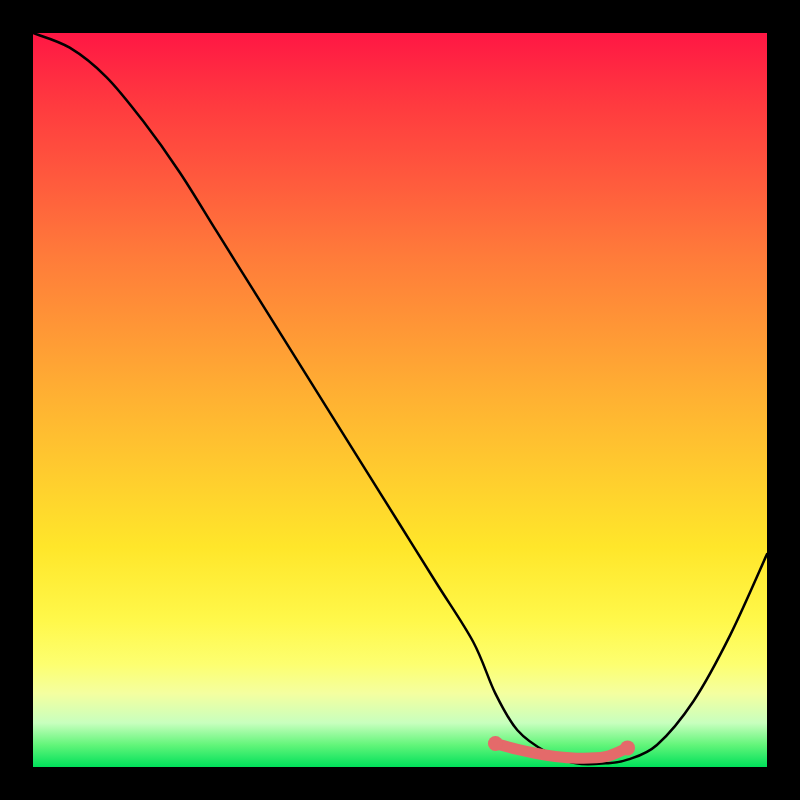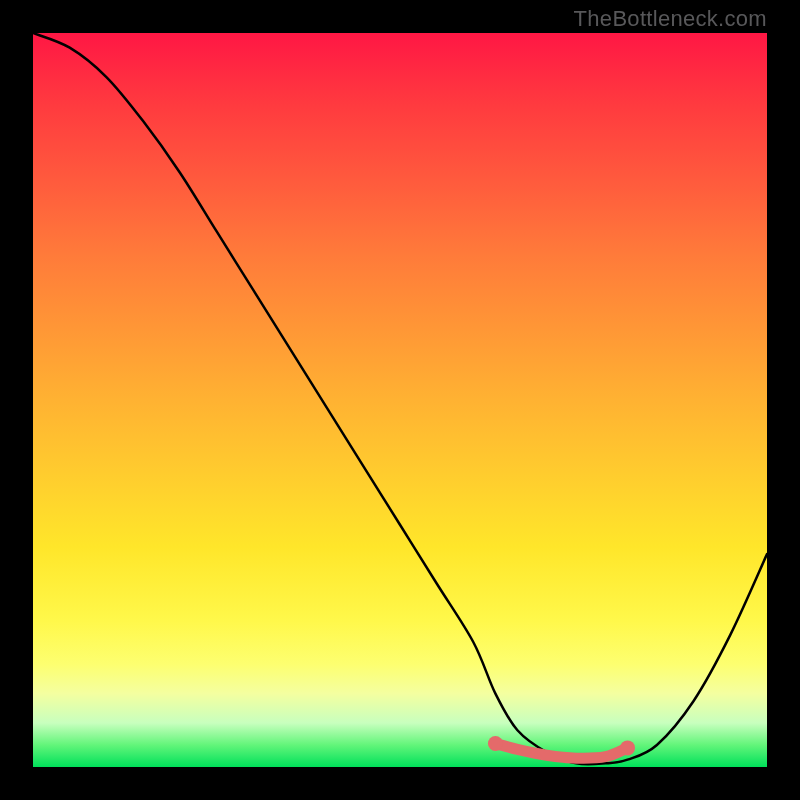--- a/index.html
+++ b/index.html
@@ -60,15 +60,14 @@
 
     <svg class="curve" id="curveSvg" width="734" height="734" viewBox="0 0 734 734">
         <path d="M 0 0 C 6.116666666666667 2.4466666666666774 24.46666666666667 7.3400000000000505 36.7 14.680000000000064 C 48.93333333333334 22.020000000000078 61.16666666666667 31.80666666666675 73.4 44.04000000000008 C 85.63333333333334 56.273333333333404 97.86666666666666 72.17666666666673 110.1 88.08000000000004 C 122.33333333333333 103.98333333333335 134.56666666666666 121.10999999999991 146.8 139.45999999999992 C 159.03333333333336 157.80999999999992 171.26666666666668 178.6066666666667 183.5 198.18000000000006 C 195.73333333333332 217.75333333333342 207.96666666666667 237.32666666666665 220.2 256.9 C 232.4333333333333 276.4733333333333 244.66666666666663 296.04666666666674 256.9 315.62000000000006 C 269.1333333333333 335.1933333333334 281.3666666666667 354.7666666666667 293.6 374.34000000000003 C 305.83333333333337 393.91333333333336 318.06666666666666 413.4866666666667 330.3 433.06 C 342.53333333333336 452.6333333333333 354.76666666666665 472.20666666666665 367 491.78 C 379.23333333333335 511.3533333333333 391.4666666666667 530.9266666666666 403.70000000000005 550.5 C 415.9333333333334 570.0733333333334 430.61333333333334 590.87 440.4 609.22 C 450.1866666666666 627.57 455.08000000000004 645.9200000000001 462.42 660.6 C 469.76 675.28 475.87666666666667 687.5133333333333 484.44 697.3 C 493.00333333333333 707.0866666666666 504.0133333333333 713.815 513.8 719.32 C 523.5866666666666 724.825 533.3733333333333 728.495 543.16 730.33 C 552.9466666666666 732.1650000000001 563.9566666666666 730.9416666666667 572.52 730.33 C 581.0833333333334 729.7183333333334 585.9766666666667 729.7183333333332 594.5400000000001 726.66 C 603.1033333333335 723.6016666666667 612.89 721.7666666666667 623.9 711.98 C 634.91 702.1933333333334 648.3666666666667 686.2900000000001 660.6 667.94 C 672.8333333333334 649.59 685.0666666666666 626.3466666666667 697.3 601.88 C 709.5333333333333 577.4133333333333 727.8833333333333 534.5966666666667 734 521.14" fill="none" stroke="#000000" stroke-width="2.5" stroke-linecap="round" stroke-linejoin="round"></path>
         <path d="M 462.42 710.512 C 466.09000000000003 711.4906666666666 475.87666666666667 714.4266666666667 484.44 716.384 C 493.00333333333333 718.3413333333333 504.0133333333333 720.788 513.8 722.256 C 523.5866666666666 723.7239999999999 533.3733333333333 724.9473333333333 543.16 725.192 C 552.9466666666666 725.4366666666667 563.9566666666666 725.4366666666667 572.52 723.724 C 581.0833333333334 722.0113333333334 590.8700000000001 716.384 594.5400000000001 714.9159999999999" fill="none" stroke="#e46a6a" stroke-width="11" stroke-linecap="round" stroke-linejoin="round"></path>
         <circle cx="462.42" cy="710.512" r="7.5" fill="#e46a6a"></circle>
         <circle cx="594.5400000000001" cy="714.9159999999999" r="7.5" fill="#e46a6a"></circle>
       </svg>
 
   </div>
 
-  <div class="watermark" id="watermark" style="right: 33px; top: 6px;">TheBottleneck.com</div>
 
 </div>
 
 </body></html>

